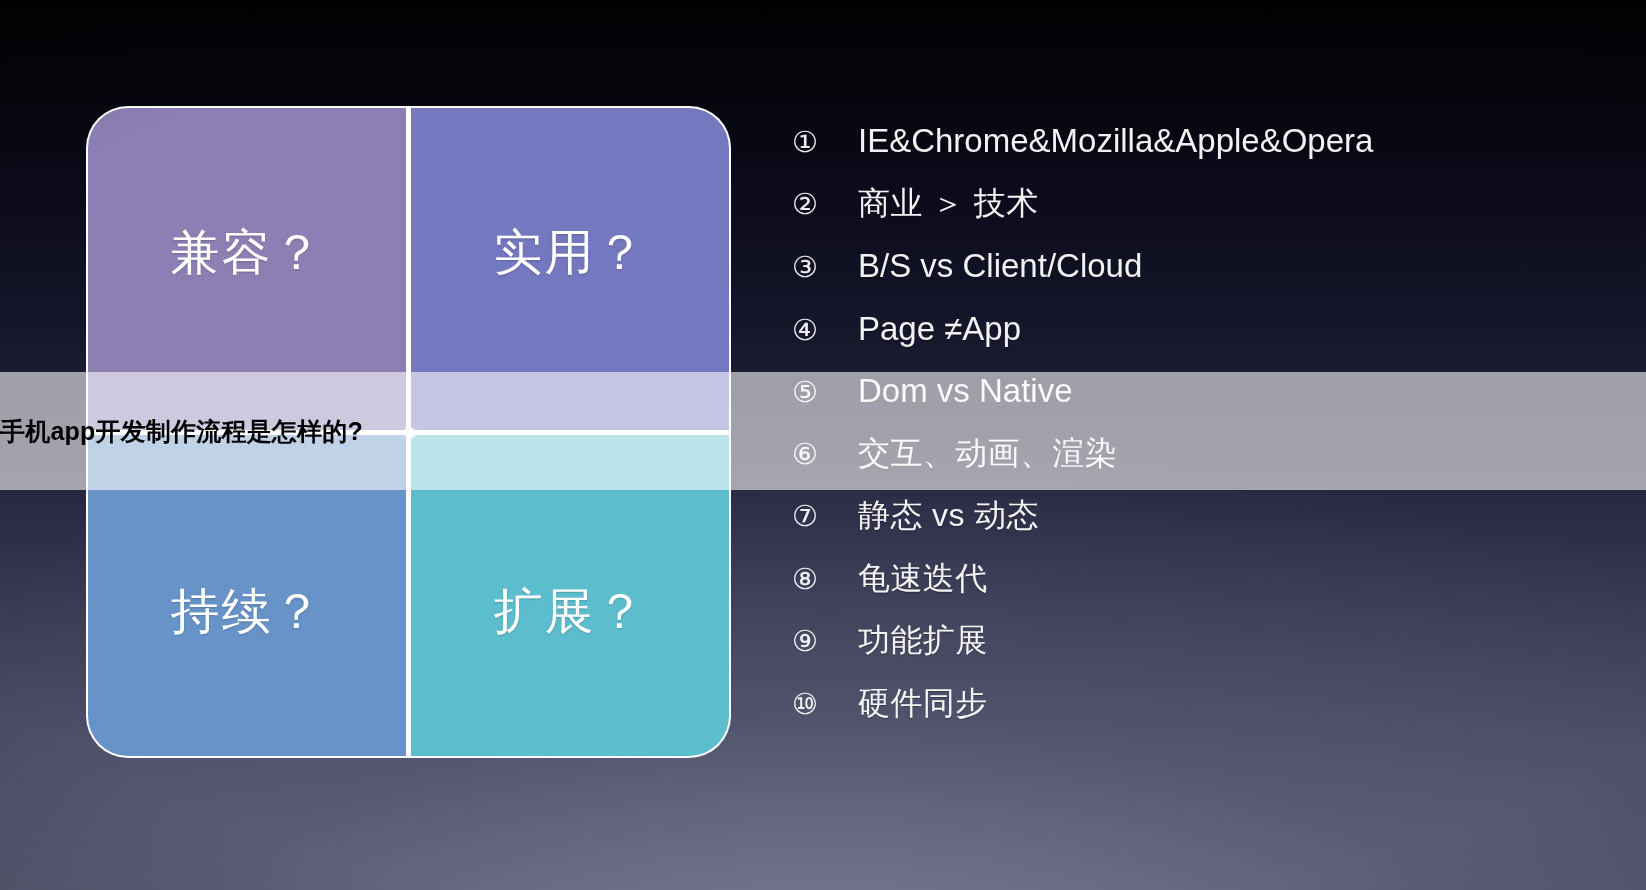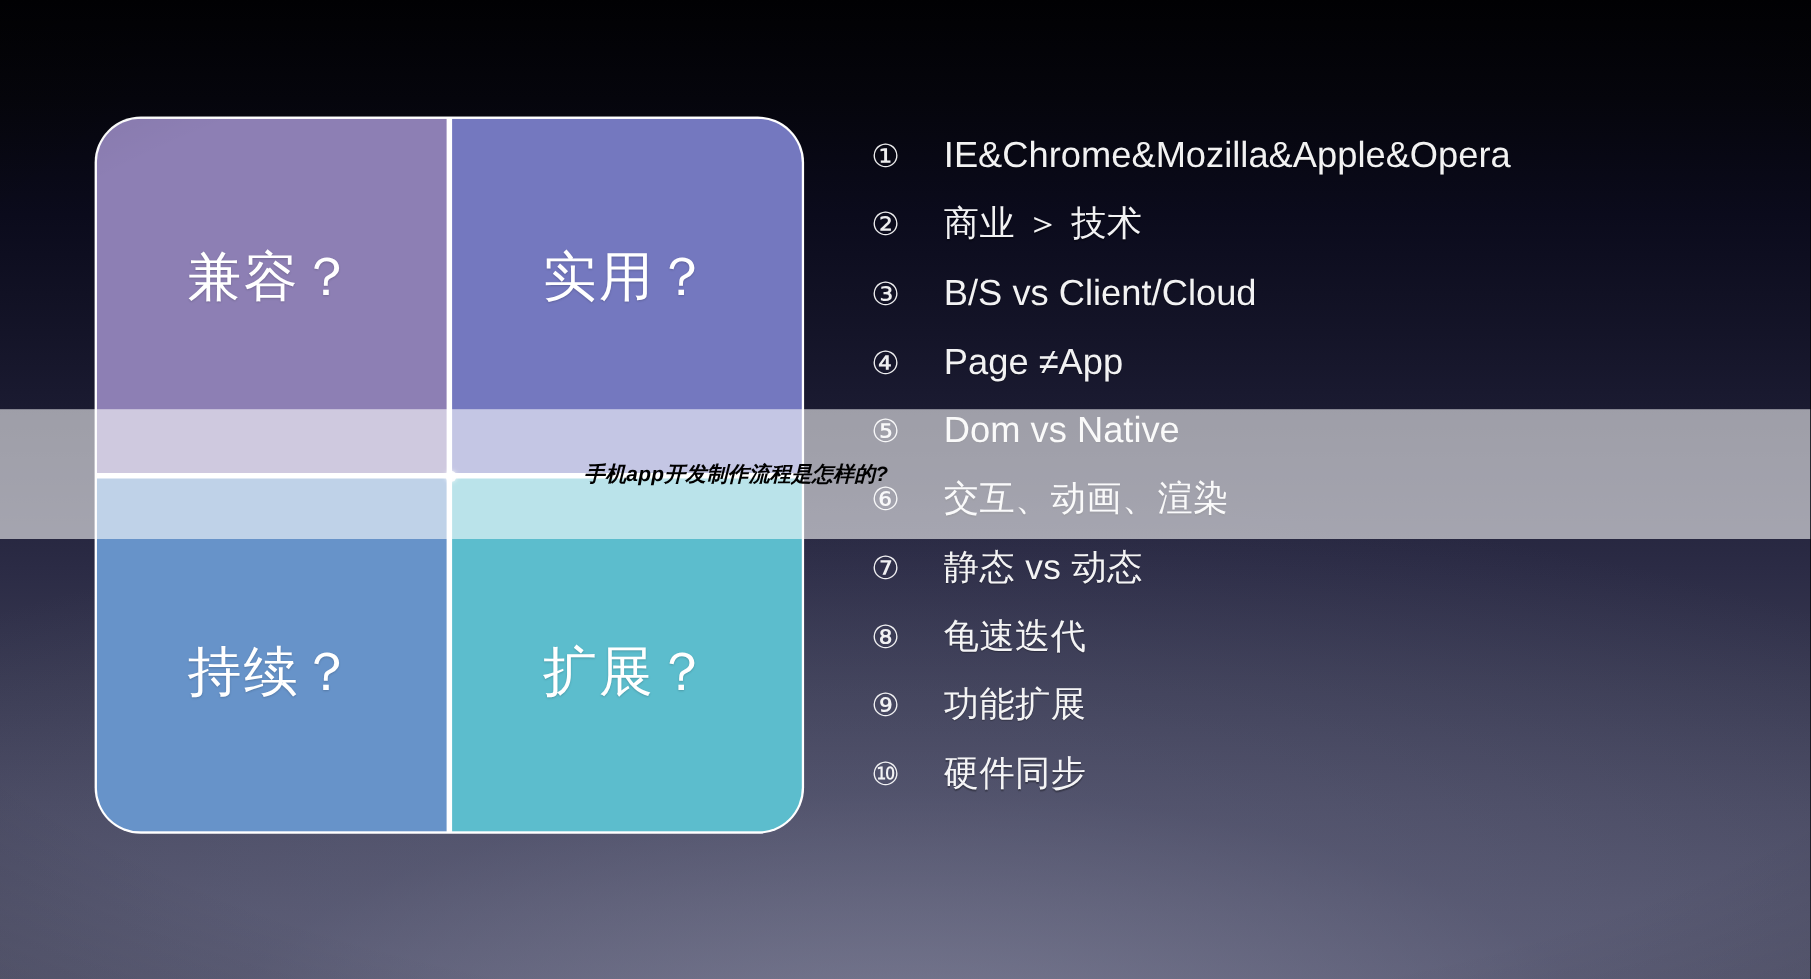--- a/index.html
+++ b/index.html
@@ -95,27 +95,25 @@
   
   .band{
     position:absolute;left:0;top:372px;width:1646px;height:118px;
     background:rgba(255,255,255,0.58);
   }
   .caption{
     position:absolute;left:0;top:372px;width:1646px;height:118px;
     display:flex;align-items:center;
   }
   .caption span{
-    margin-left:531px;
     color:#000000;
-    font-size:19px;
+    font-size:25px;
     font-weight:bold;
     letter-spacing:.2px;
     white-space:nowrap;
-    font-style:italic;
   }
 </style>
 </head>
 <body>
 
 <div class="stage">
 
   <div class="card">
     <div class="quad q1">
       <span>兼容？</span>

